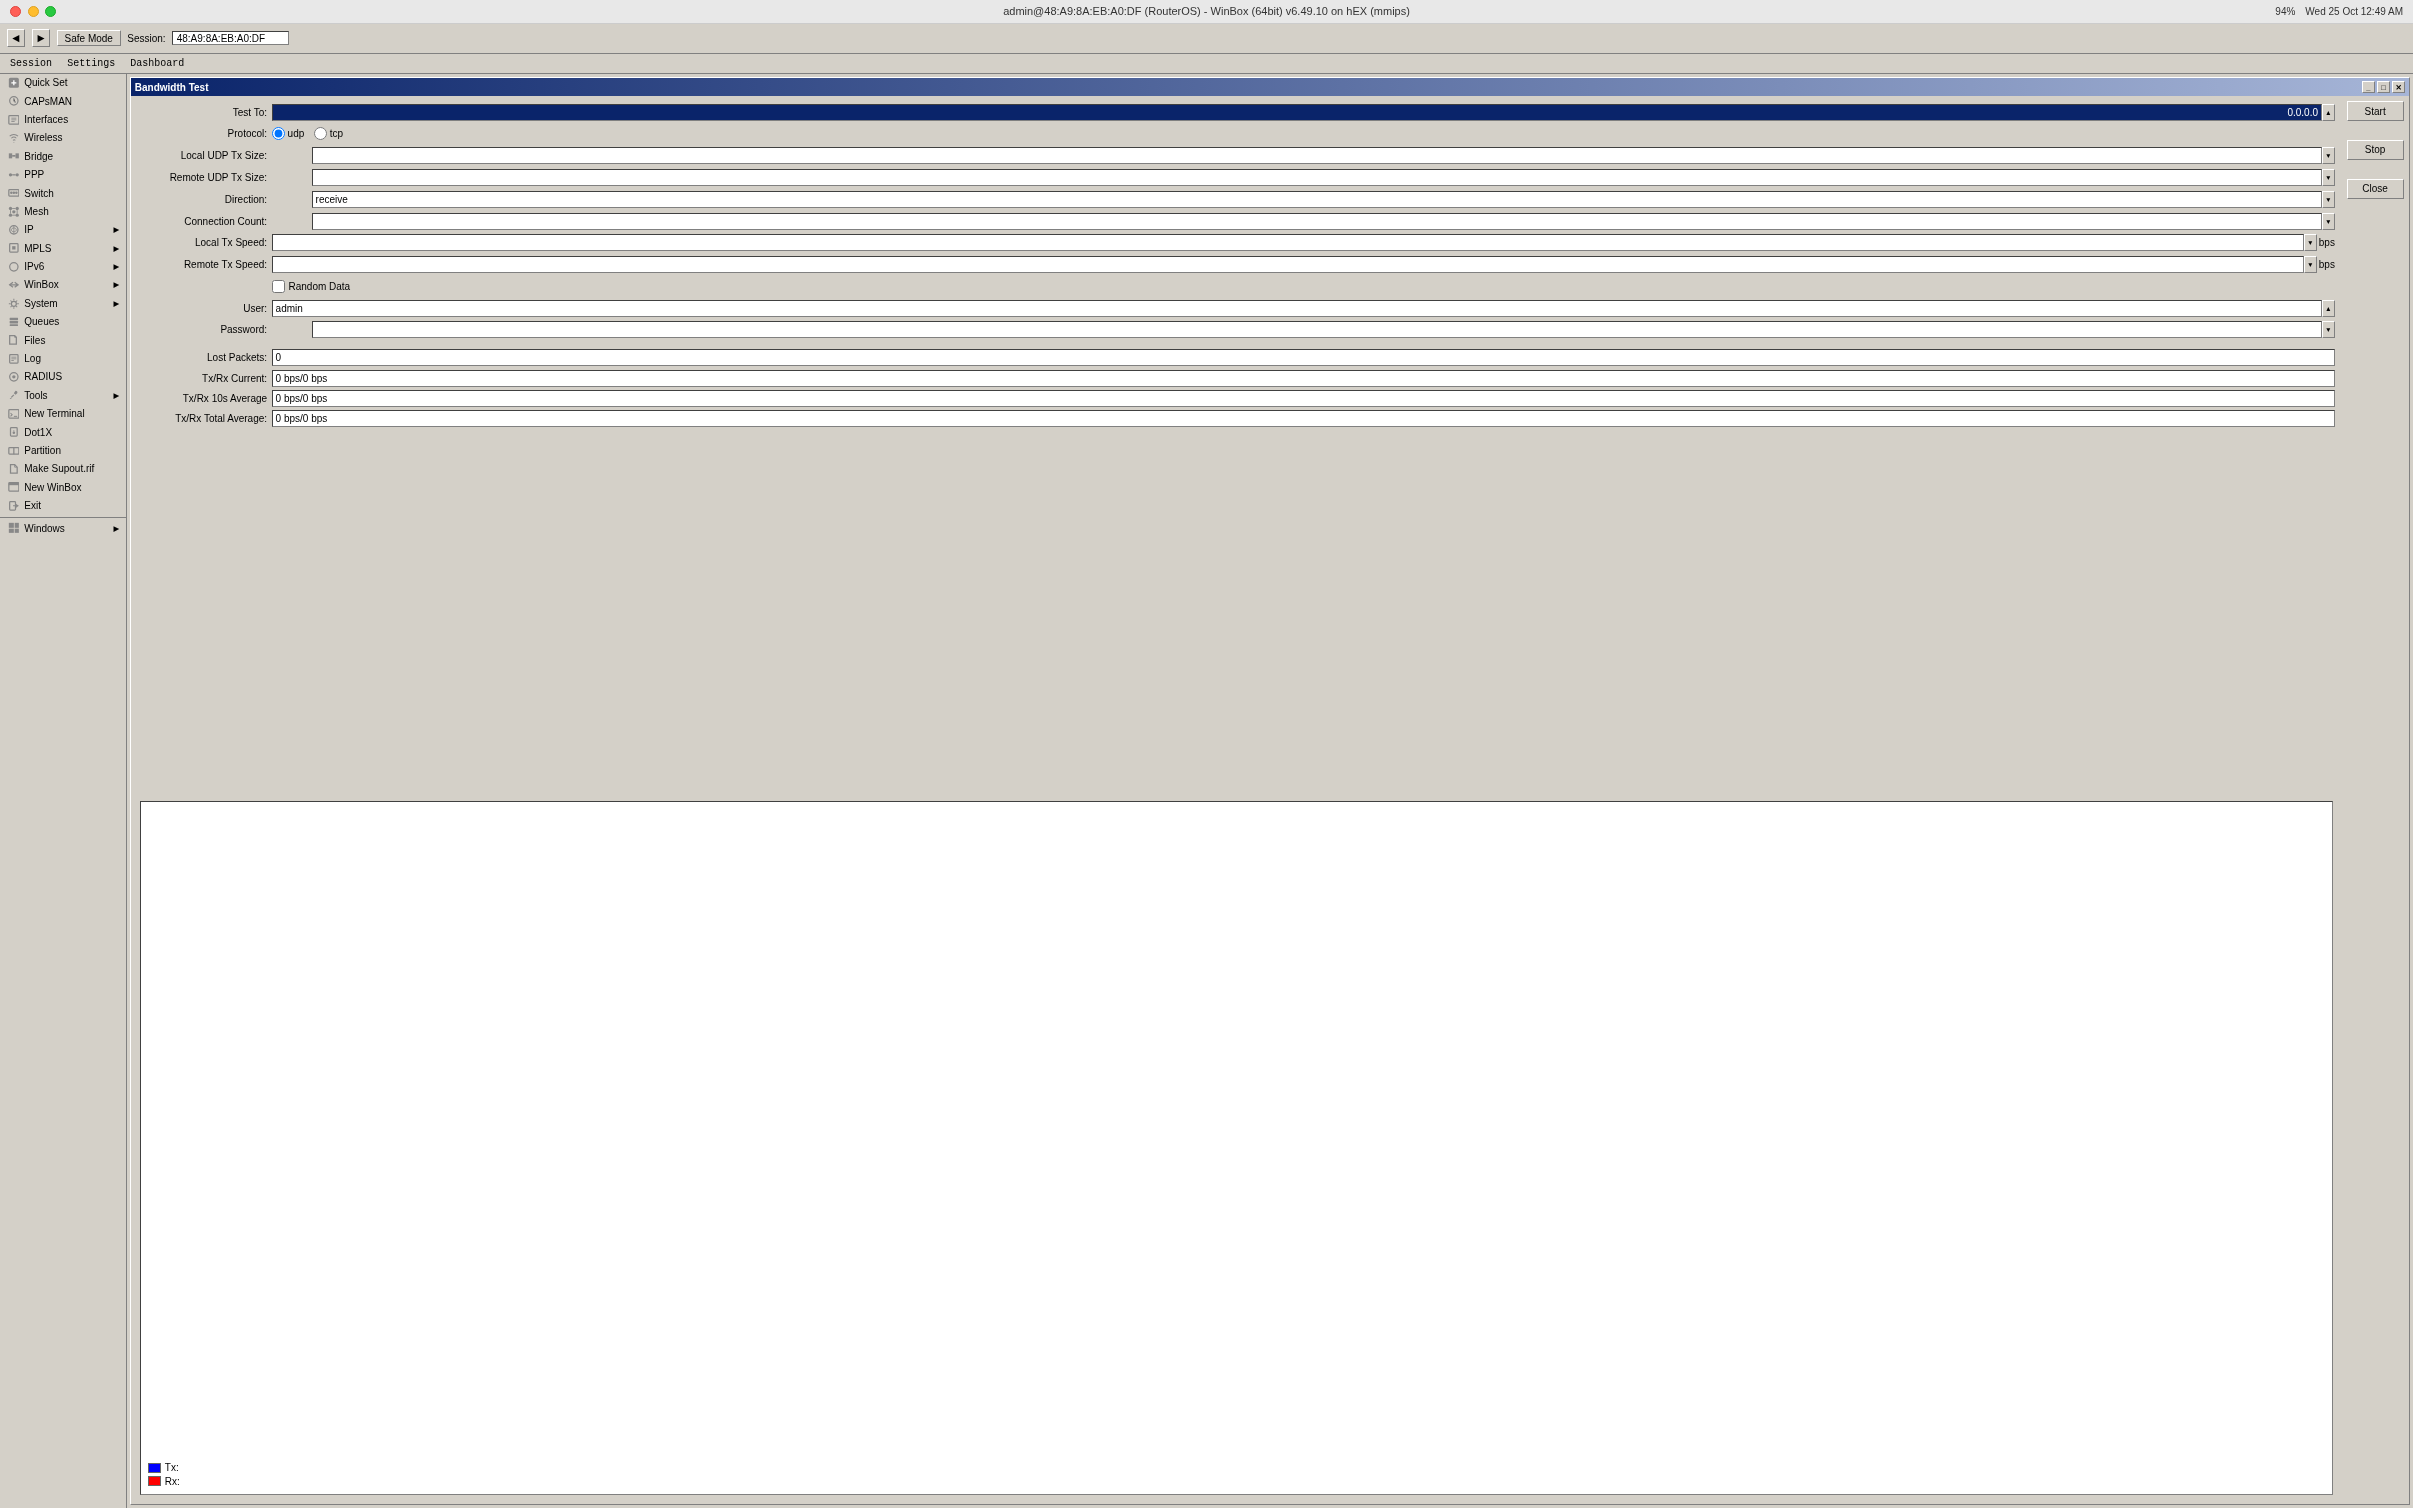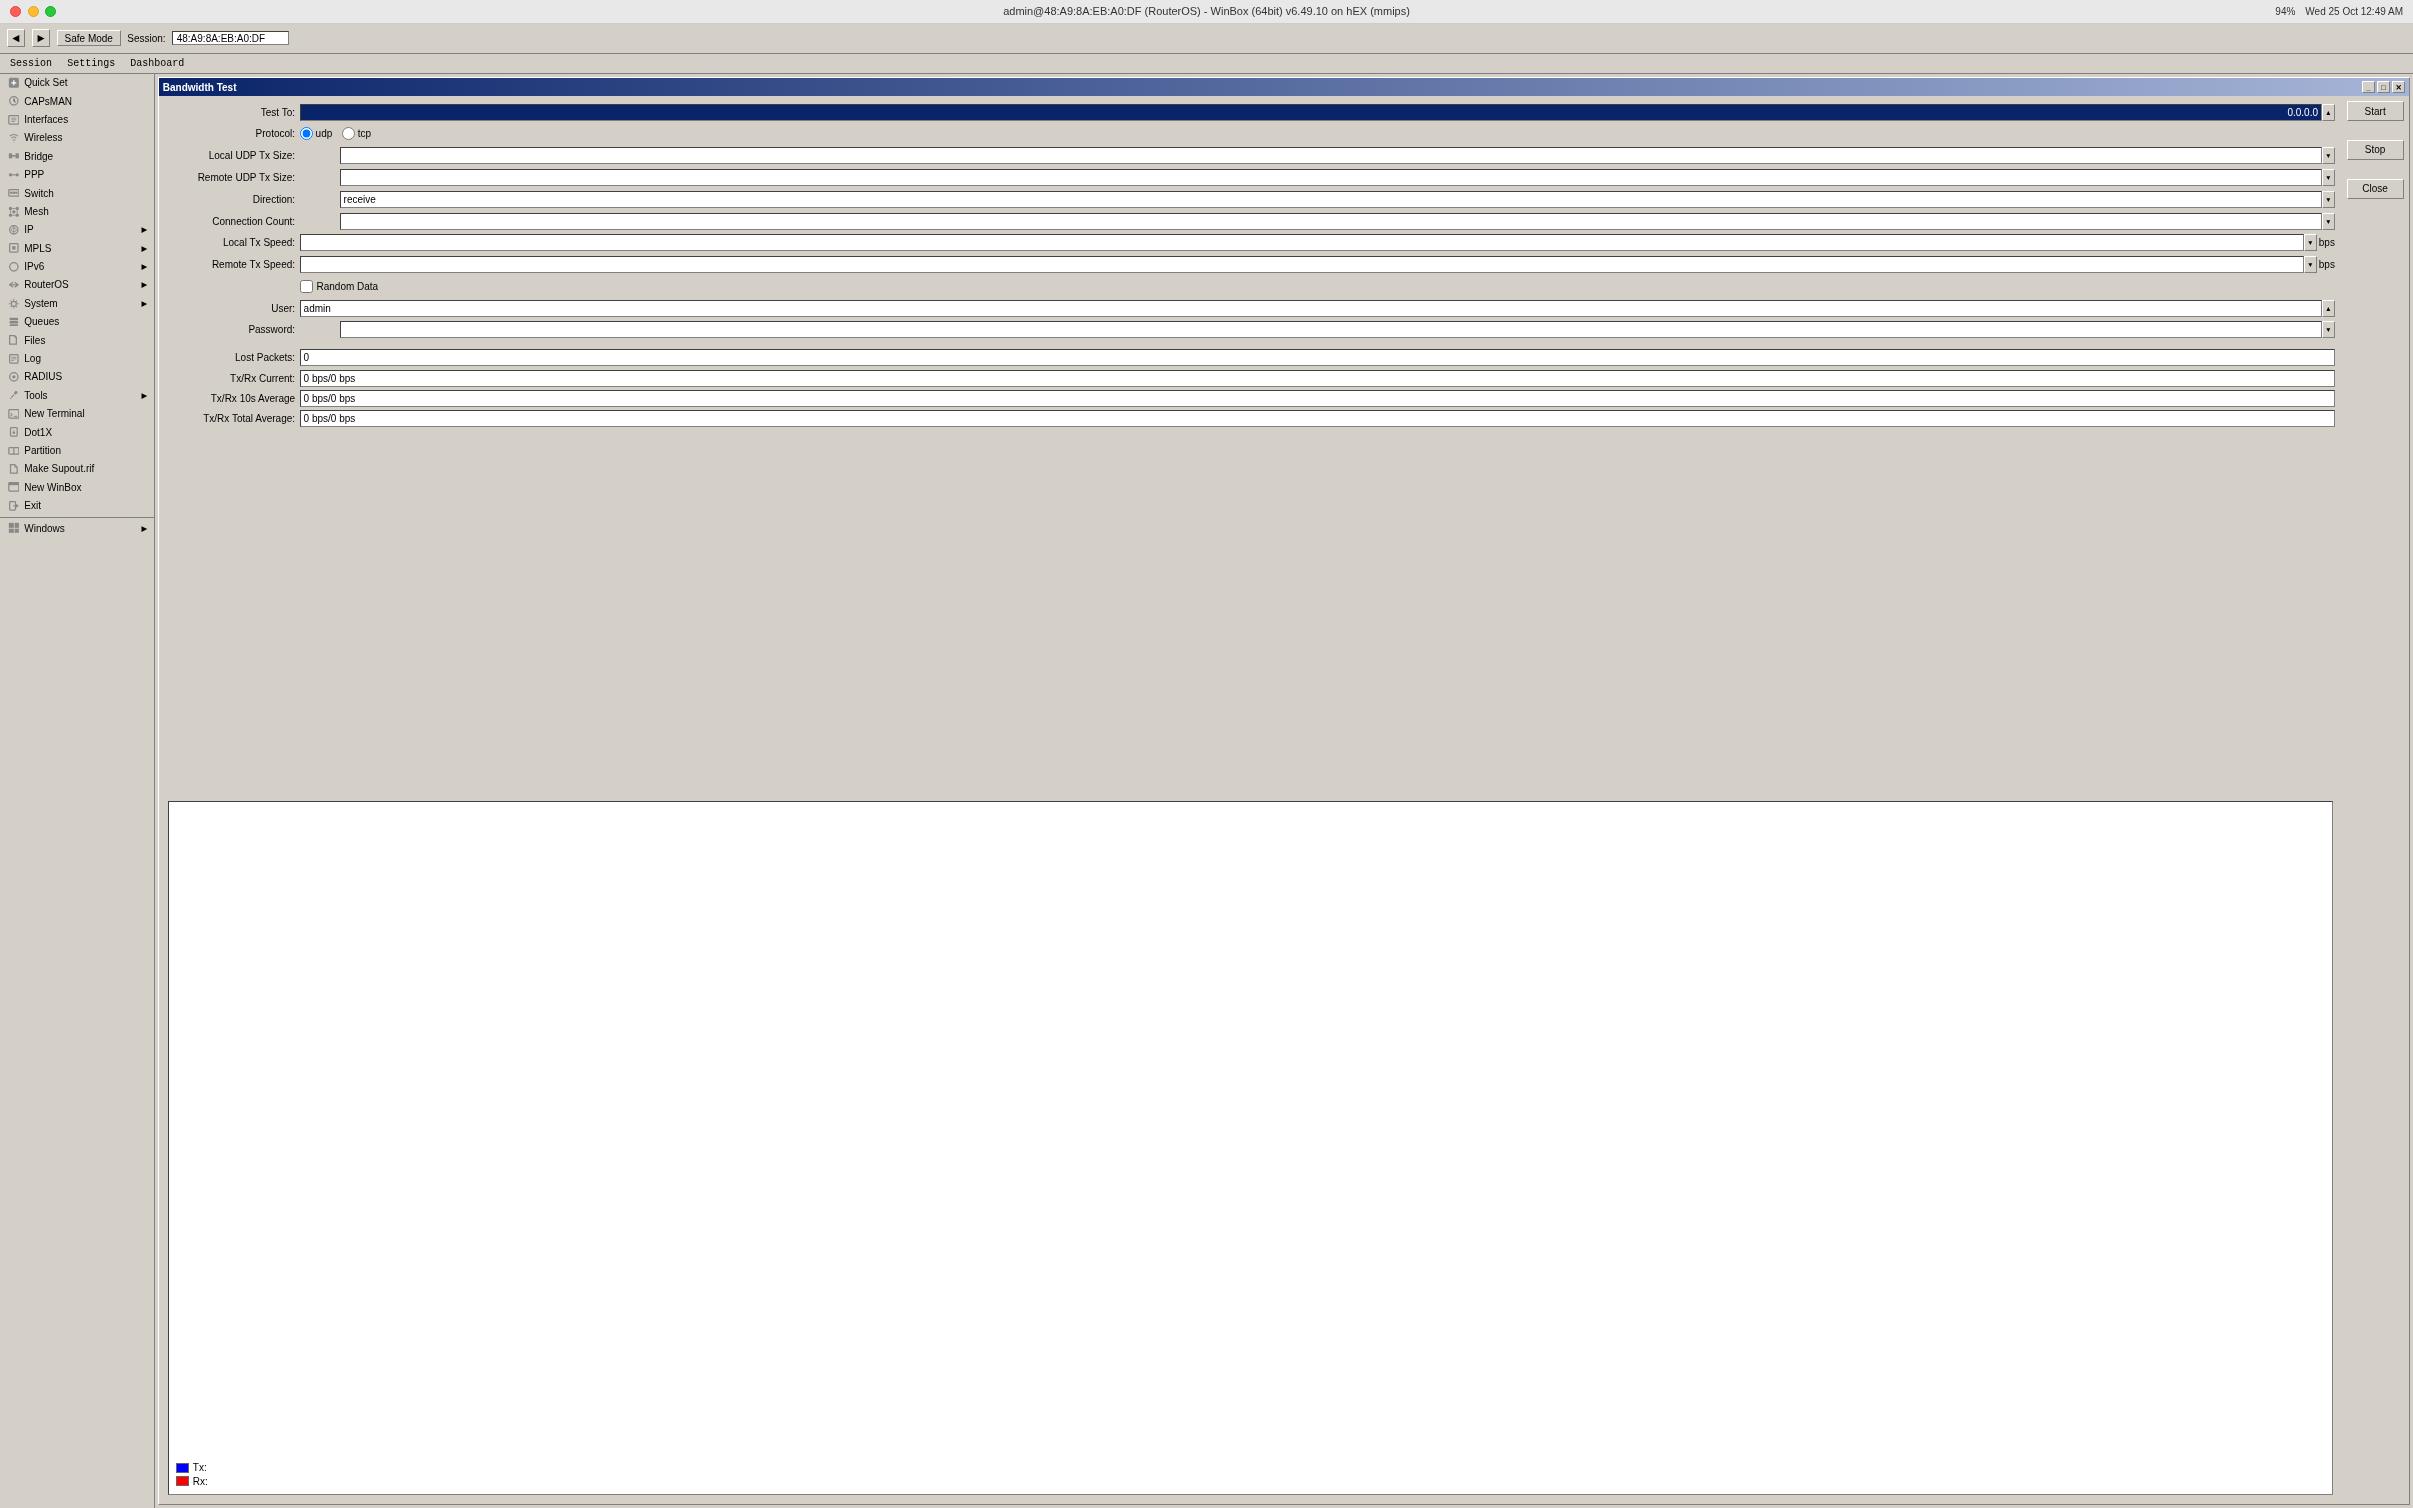--- a/index.html
+++ b/index.html
@@ -80,21 +80,21 @@
       font-size: 10px;
       cursor: pointer;
       font-family: Liberation Mono, monospace;
     }
 
     
     .main-content { display: flex; flex: 1; overflow: hidden; background: #d4d0c8; }
 
     
     .sidebar {
-      width: 155px;
+      width: 127px;
       background: #d4d0c8;
       border-right: 0.8px solid #808080;
       overflow-y: auto;
       flex-shrink: 0;
     }
     .sidebar-item {
       display: flex;
       align-items: center;
       padding: 2.5px 6.7px;
       cursor: pointer;
@@ -427,21 +427,21 @@
         <span>IPv6</span>
         <span class="sidebar-arrow">▶</span>
       </div>
       <div class="sidebar-item">
         <div class="sidebar-icon">
           <svg width="11.7" height="11.7" viewBox="0 0 14 14">
               <path d="M2 7h10M8 4l4 3-4 3" stroke="#888" stroke-width="1.5" fill="none"></path>
               <path d="M6 10L2 7l4-3" stroke="#888" stroke-width="1.5" fill="none"></path>
             </svg>
         </div>
-        <span>RouterOS</span>
+        <span>WinBox</span>
         <span class="sidebar-arrow">▶</span>
       </div>
       <div class="sidebar-item">
         <div class="sidebar-icon">
           <svg width="11.7" height="11.7" viewBox="0 0 14 14">
               <circle cx="7" cy="7" r="3" fill="none" stroke="#888" stroke-width="1.5"></circle>
               <path d="M7 1v2M7 11v2M1 7h2M11 7h2M3 3l1.4 1.4M9.6 9.6 11 11M3 11l1.4-1.4M9.6 4.4 11 3" stroke="#888" stroke-width="1.2"></path>
             </svg>
         </div>
         <span>System</span>

